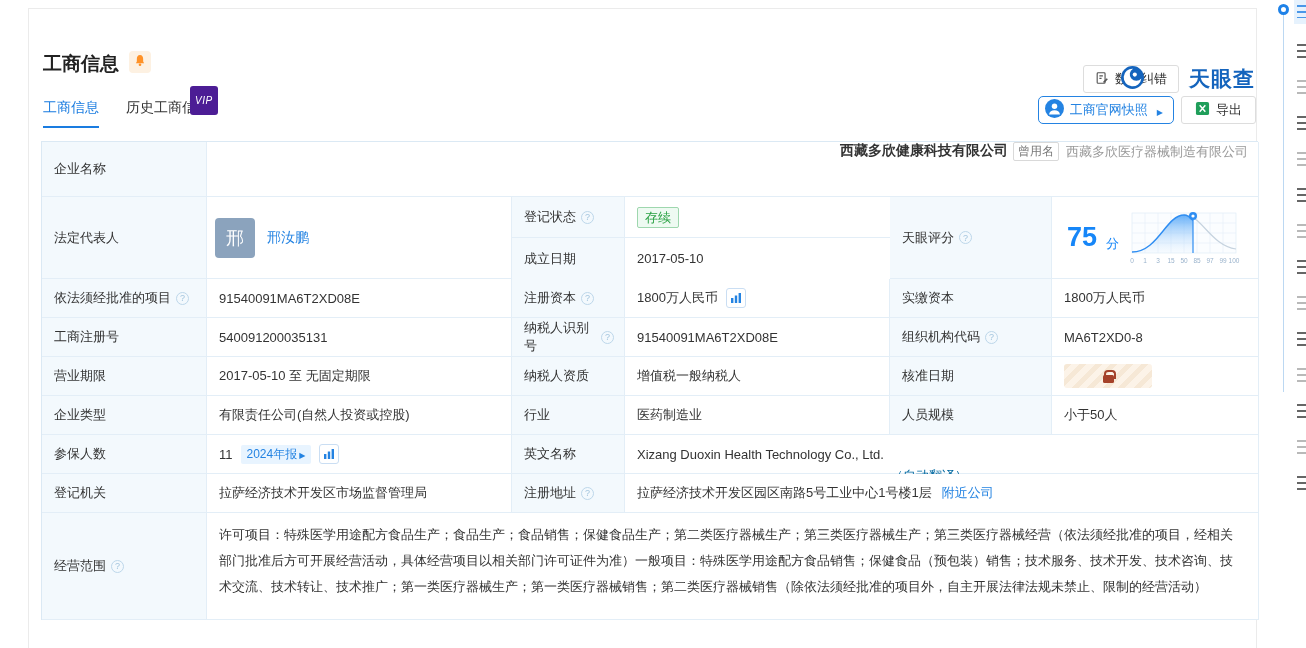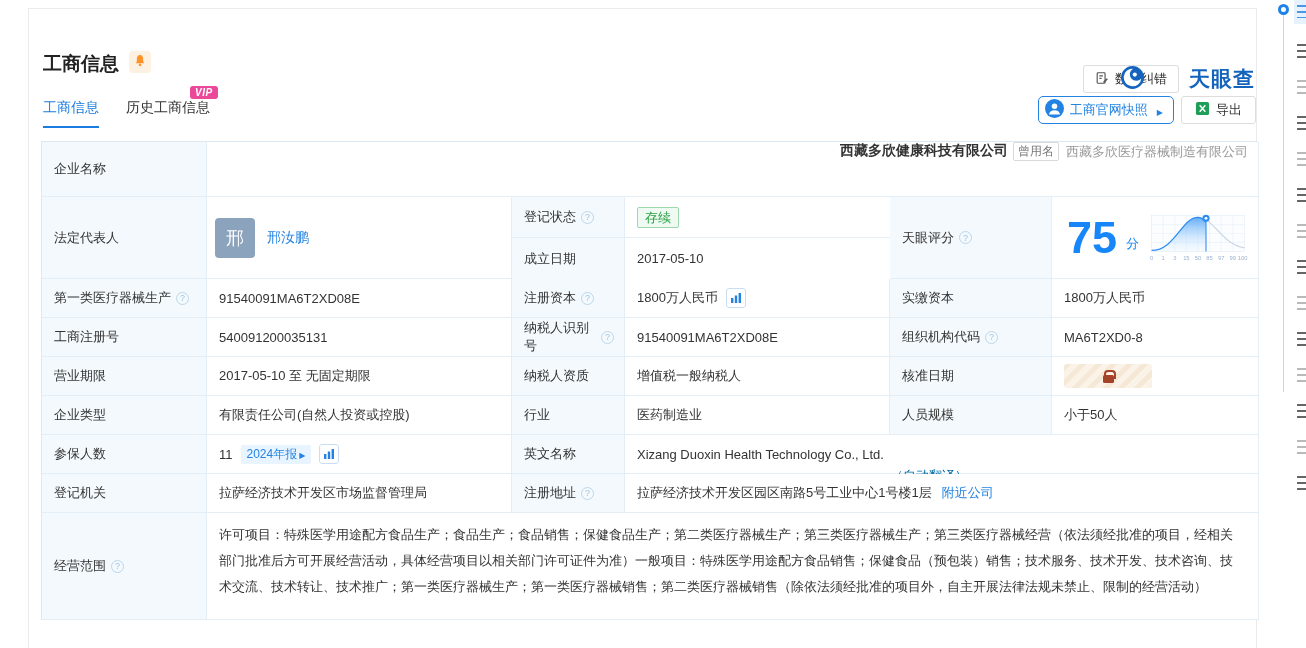--- a/index.html
+++ b/index.html
@@ -16,22 +16,22 @@
   .btn { display:flex; align-items:center; border:1px solid #ddd; border-radius:3px; background:#fff;
     font-size:13px; color:#333; cursor:pointer; }
   .btn-correction { position:absolute; right:77px; top:56px; height:28px; padding:0 11px; gap:6px; }
   .brand { position:absolute; right:1px; top:56px; height:28px; display:flex; align-items:center; gap:5px; }
   .brand-text { font-size:21px; font-weight:bold; color:#1464bd; letter-spacing:1px;margin-left:39px; }
 
   
   .tab { position:absolute; top:90px; font-size:14px; cursor:pointer; }
   .tab-current { left:14px; color:#1a7ce0; padding-bottom:9px; border-bottom:2px solid #1a7ce0; }
   .tab-history { left:97px; color:#333; }
-  .vip-badge { position:absolute; left:161px; top:77px; background:#ec4899; color:#fff; font-size:10px;
-    font-weight:bold; font-style:italic; padding:1px 5px; border-radius:3px; letter-spacing:.5px; }
+  .vip-badge { position:absolute; left:161px; top:77px; background:#4c1d95; color:#fff; font-size:10px;
+    font-weight:normal; font-style:italic; padding:9px 5px; border-radius:3px; letter-spacing:.5px; }
   .btn-snapshot { position:absolute; right:82px; top:87px; height:28px; padding:0 10px 0 6px; gap:6px;
     border:1px solid #2483e2; color:#2483e2; border-radius:5px; display:flex; align-items:center;
     font-size:13px; background:#fff; cursor:pointer; }
   .btn-snapshot .arrow::after { content:"▶"; font-size:8px; margin-left:3px; }
   .btn-export { position:absolute; right:0; top:87px; height:28px; padding:0 13px; gap:6px; }
 
   
   .info-table { position:absolute; left:12px; top:132px; width:1217px;
     display:grid; grid-template-columns:165px 305px 113px 265px 162px 207px;
     grid-template-rows:55px 82px 39px 39px 39px 39px 39px 39px 107px;
@@ -60,21 +60,21 @@
   .nest { grid-column:3 / 5; display:grid; grid-template-columns:113px 265px; grid-template-rows:41px 41px;
     border-right:1px solid #e3eef7; border-bottom:1px solid #e3eef7; }
   .nest .cell { border-bottom:none; border-right:none; }
   .nest .cell.nr { border-right:1px solid #e3eef7; }
   .nest .cell.nb { border-bottom:1px solid #e3eef7; }
 
   .badge-green { border:1px solid #9ed7ae; background:#eefaf2; color:#2ba245; padding:1px 7px;
     border-radius:2px; font-size:13px; line-height:17px; }
 
   .score-cell { gap:9px; padding-left:15px; }
-  .score-num { font-size:45px; font-weight:bold; color:#1686f8; line-height:1; }
+  .score-num { font-size:27px; font-weight:bold; color:#1686f8; line-height:1; }
   .score-unit { font-size:13px; color:#1686f8; margin-top:12px; }
 
   .trend-btn { width:20px; height:20px; border:1px solid #cadef3; border-radius:3px; margin-left:8px;
     display:inline-flex; align-items:center; justify-content:center; background:#fff; cursor:pointer; flex:0 0 20px;}
   .year-badge { background:#e8f4ff; color:#2483e2; font-size:12px; padding:1px 6px; border-radius:2px;
     margin-left:8px; cursor:pointer; white-space:nowrap; }
   .year-badge::after { content:"▶"; font-size:8px; margin-left:2px; }
 
   .lock-box { width:88px; height:24px; border-radius:3px; display:flex; align-items:center; justify-content:center;
     background:repeating-linear-gradient(135deg,#f6e8d6 0 5px,#fcf3e8 5px 11px); }
@@ -227,21 +227,21 @@
           <text x="56" y="54">50</text>
           <text x="69" y="54">85</text>
           <text x="82" y="54">97</text>
           <text x="95" y="54">99</text>
           <text x="106" y="54">100</text>
         </g>
       </svg>
     </div>
 
     <div class="cell lbl">
-      <span>第一类医疗器械生产</span>
+      <span>依法须经批准的项目</span>
         <span class="help"></span>
     </div>
     <div class="cell">91540091MA6T2XD08E</div>
     <div class="cell lbl">
       <span>注册资本</span>
         <span class="help"></span>
     </div>
     <div class="cell">
       <span>1800万人民币</span>
       <span class="trend-btn">

